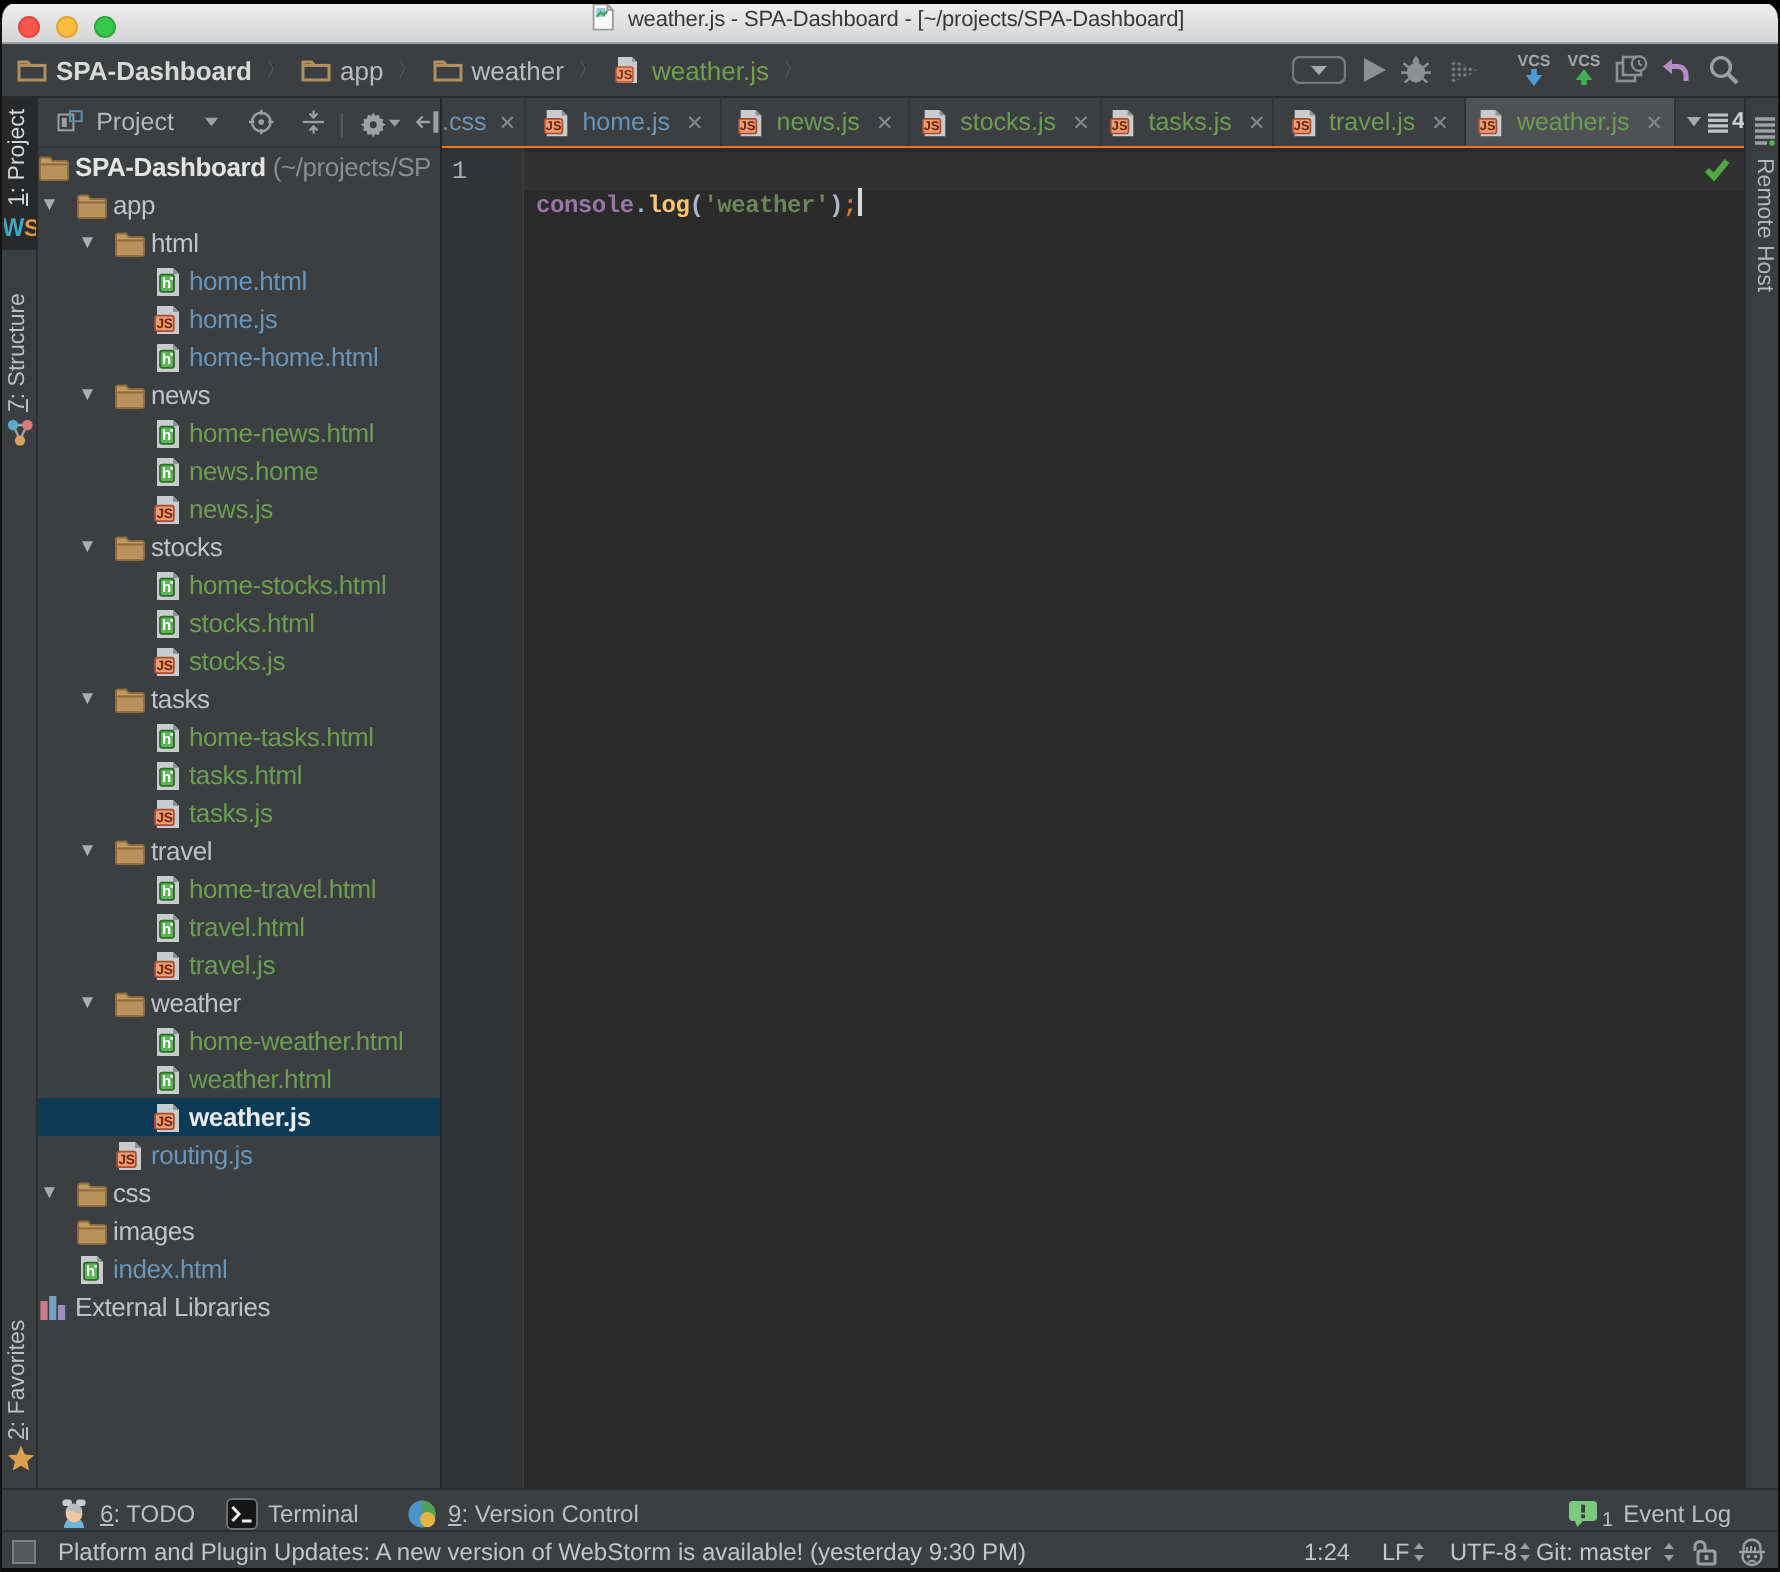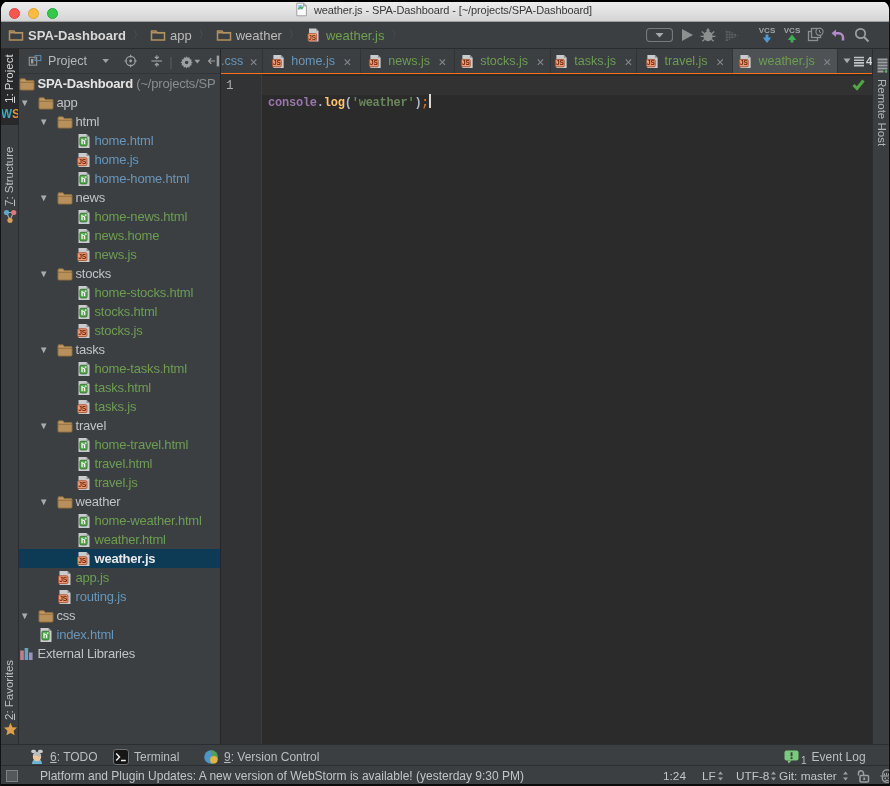--- a/index.html
+++ b/index.html
@@ -70,21 +70,21 @@
 
 
 .twbar { position:absolute; left:0; top:744px; width:890px; height:21px; background:#3c3f41; border-top:1px solid #2b2d2f;
   font-size:12px; color:#bbbdbf; }
 .twitem { position:absolute; top:2px; height:20px; display:flex; align-items:center;justify-content:center; }
 .twitem .ic { margin-right:5px; display:inline-flex; }
 
 
 .statusbar { position:absolute; left:0; top:765px; width:890px; height:21px; background:#3c3f41; border-top:1px solid #2b2d2f;
   font-size:12px; color:#c2c4c6; }
-.sbit { position:absolute; top:0; height:20px; display:flex; align-items:center;margin-left:11px; } .sbr { font-size:11.8px; }
+.sbit { position:absolute; top:0; height:20px; display:flex; align-items:center; } .sbr { font-size:11.8px; }
 .sbsq { position:absolute; left:6px; top:4px; width:12px; height:12px; border:1px solid #7e8183; background:#55585a; }
 </style>
 </head>
 <body>
 
 <div class="titlebar">
   <div class="tl r"></div>
     <div class="tl y"></div>
     <div class="tl g"></div>
   <div class="title"><span class="ticon"><svg width="15" height="15" viewBox="0 0 15 15">
@@ -528,42 +528,42 @@
           <span class="" style="font-weight:bold">weather.js</span>
         </div>
         <div class="row">
           <span class="tw" style="width:38px"></span>
           <span class="ic"><svg width="16" height="16" viewBox="0 0 16 16">
               <path d="M2.5 1 h8 l3 3 v11 h-11z" fill="#c9cbcd"></path>
               <path d="M10.5 1 l3 3 h-3z" fill="#8f9193"></path>
               <rect x="1.5" y="5.8" width="9.4" height="7.8" rx="1.2" fill="#eb9b76" stroke="#a84e2f" stroke-width="0.9"></rect>
               <text x="6.2" y="11.9" font-size="6.8" font-weight="bold" fill="#6e2408" text-anchor="middle" font-family="Liberation Sans">JS</text>
             </svg></span>
-          <span class="fgreen">app.js</span>
-        </div>
-        <div class="row">
-          <span class="tw" style="width:38px"></span>
-          <span class="ic"><svg width="16" height="16" viewBox="0 0 16 16">
-              <path d="M2.5 1 h8 l3 3 v11 h-11z" fill="#c9cbcd"></path>
-              <path d="M10.5 1 l3 3 h-3z" fill="#8f9193"></path>
-              <rect x="1.5" y="5.8" width="9.4" height="7.8" rx="1.2" fill="#eb9b76" stroke="#a84e2f" stroke-width="0.9"></rect>
-              <text x="6.2" y="11.9" font-size="6.8" font-weight="bold" fill="#6e2408" text-anchor="middle" font-family="Liberation Sans">JS</text>
-            </svg></span>
           <span class="fblue">routing.js</span>
         </div>
         <div class="row">
           <span class="tw" style="width:0px"></span>
           <span class="arr">▼</span>
           <span class="ic"><svg width="16" height="16" viewBox="0 0 16 16">
               <path d="M1 3.8 c0-.5.4-1 1-1 h4 l1.3 1.7 h6.7 c.6 0 1 .4 1 1 v7.5 c0 .5-.4 1-1 1 H2 c-.6 0-1-.5-1-1z" fill="#c49a62"></path>
               <path d="M1.7 6.2 h12.6 v6.9 H1.7z" fill="#b8905c" stroke="#8d6c3e" stroke-width="0"></path>
               <path d="M1 3.8 c0-.5.4-1 1-1 h4 l1.3 1.7 h6.7 c.6 0 1 .4 1 1 v7.5 c0 .5-.4 1-1 1 H2 c-.6 0-1-.5-1-1z" fill="none" stroke="#8d6c3e" stroke-width="1"></path>
               <path d="M1 6.2h14" stroke="#8d6c3e" stroke-width="1"></path>
             </svg></span>
           <span class="">css</span>
+        </div>
+        <div class="row">
+          <span class="tw" style="width:19px"></span>
+          <span class="ic"><svg width="16" height="16" viewBox="0 0 16 16">
+              <path d="M1 3.8 c0-.5.4-1 1-1 h4 l1.3 1.7 h6.7 c.6 0 1 .4 1 1 v7.5 c0 .5-.4 1-1 1 H2 c-.6 0-1-.5-1-1z" fill="#c49a62"></path>
+              <path d="M1.7 6.2 h12.6 v6.9 H1.7z" fill="#b8905c" stroke="#8d6c3e" stroke-width="0"></path>
+              <path d="M1 3.8 c0-.5.4-1 1-1 h4 l1.3 1.7 h6.7 c.6 0 1 .4 1 1 v7.5 c0 .5-.4 1-1 1 H2 c-.6 0-1-.5-1-1z" fill="none" stroke="#8d6c3e" stroke-width="1"></path>
+              <path d="M1 6.2h14" stroke="#8d6c3e" stroke-width="1"></path>
+            </svg></span>
+          <span class="">images</span>
         </div>
         <div class="row">
           <span class="tw" style="width:19px"></span>
           <span class="ic"><svg width="16" height="16" viewBox="0 0 16 16">
               <path d="M2.5 1 h8 l3 3 v11 h-11z" fill="#c9cbcd"></path>
               <path d="M10.5 1 l3 3 h-3z" fill="#8f9193"></path>
               <rect x="4" y="4.3" width="7" height="8.6" rx="1.2" fill="#5cb356" stroke="#2f6b2b" stroke-width="0.9"></rect>
               <text x="7.2" y="11" font-size="7.5" font-weight="bold" fill="#fff" text-anchor="middle" font-family="Liberation Sans">h</text>
               <rect x="9.2" y="5.5" width="1.3" height="1.3" fill="#fff"></rect>
             </svg></span>

